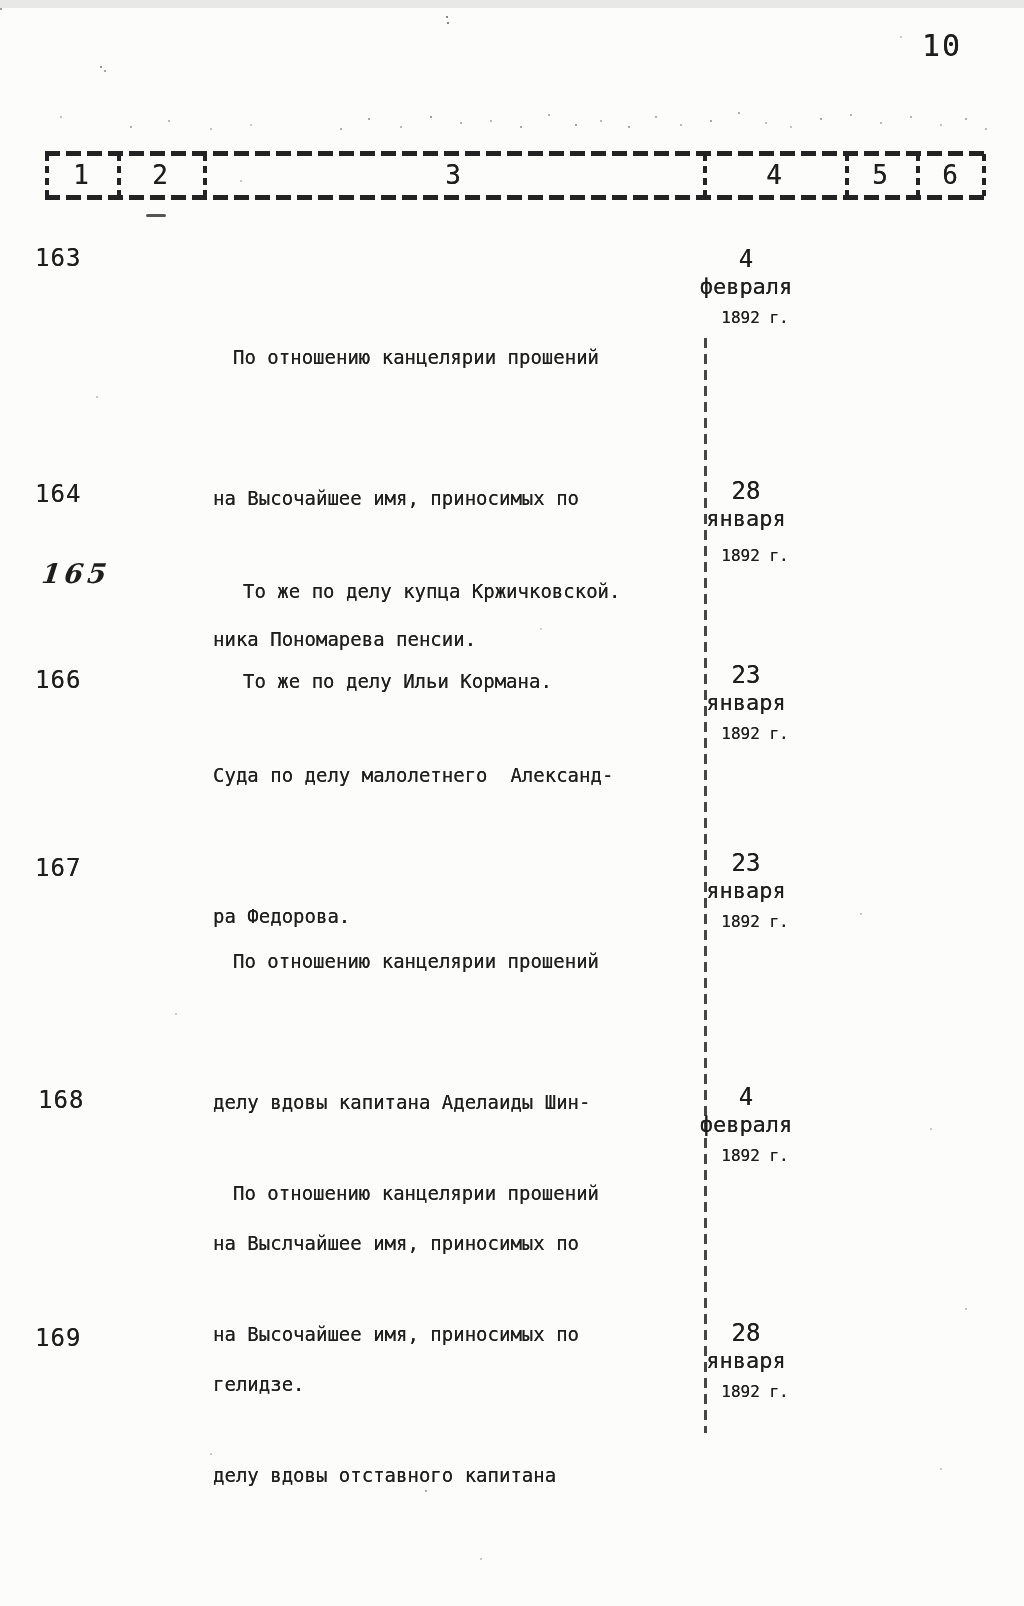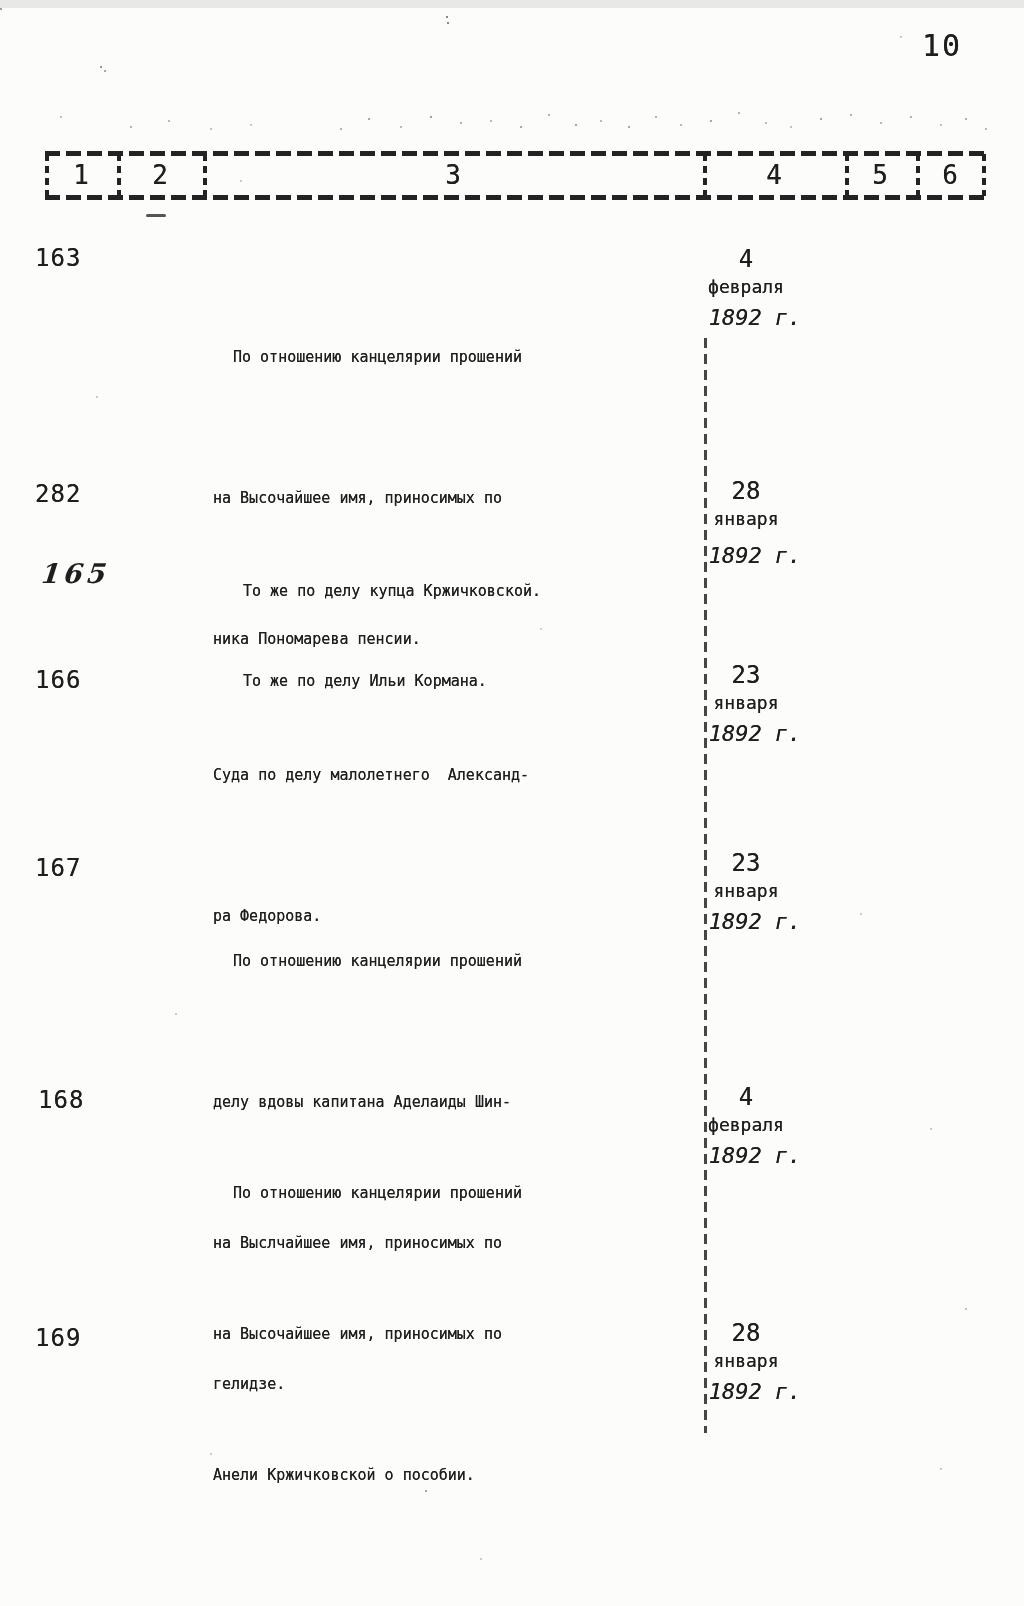--- a/index.html
+++ b/index.html
@@ -50,32 +50,32 @@
     font-size:24px;letter-spacing:1px;
   }
   .entry .no.handwritten{
     font-family:"DejaVu Serif","Liberation Serif",serif;
     font-style:italic;font-weight:bold;
     font-size:27px;letter-spacing:4px;
     transform:skewX(-7deg);
   }
   .entry .text{
     position:absolute;left:213px;width:505px;
-    font-size:15px;line-height:47px;white-space:pre;
+    font-size:19px;line-height:47px;white-space:pre;
   }
   .entry .text .line{height:47px;}
   .entry .text .line.indent-p{padding-left:20px;}
   .entry .text .line.indent-t{padding-left:30px;}
   .entry .date{
     position:absolute;left:682px;width:128px;
     text-align:center;line-height:27px;
   }
   .entry .date .d-day{font-size:24px;}
-  .entry .date .d-month{font-size:18px;}
-  .entry .date .d-year{font-size:22px;margin-left:18px;margin-top:4px;font-style:italic;}
+  .entry .date .d-month{font-size:22px;}
+  .entry .date .d-year{font-size:16px;margin-left:18px;margin-top:4px;}
 
   
   .speck{
     position:absolute;left:0;top:0;width:2px;height:2px;border-radius:50%;
     background:rgba(30,30,30,0.55);
     box-shadow:
       60px 108px rgba(30,30,30,.35), 130px 118px rgba(30,30,30,.45), 168px 112px rgba(30,30,30,.4),
       210px 120px rgba(30,30,30,.35), 250px 116px rgba(30,30,30,.3), 340px 120px rgba(30,30,30,.45),
       368px 110px rgba(30,30,30,.5), 400px 118px rgba(30,30,30,.4), 430px 108px rgba(30,30,30,.55),
       460px 114px rgba(30,30,30,.45), 490px 112px rgba(30,30,30,.4), 520px 118px rgba(30,30,30,.5),
@@ -137,21 +137,21 @@
       <div class="line">ника Пономарева пенсии.</div>
     </div>
     <div class="date txt" style="top:6px">
       <div class="d-day">4</div>
       <div class="d-month">февраля</div>
       <div class="d-year">1892 г.</div>
     </div>
   </div>
 
   <div class="entry" style="top:464px">
-    <div class="no txt" style="top:8px">282</div>
+    <div class="no txt" style="top:8px">164</div>
     <div class="text txt" style="top:2px">
       <div class="line indent-t">То же по делу купца Кржичковской.</div>
     </div>
     <div class="date txt" style="top:6px">
       <div class="d-day">28</div>
       <div class="d-month">января</div>
       <div class="d-year" style="margin-top:10px">1892 г.</div>
     </div>
   </div>
 
@@ -188,20 +188,21 @@
       <div class="d-month">января</div>
       <div class="d-year">1892 г.</div>
     </div>
   </div>
 
   <div class="entry" style="top:1068px">
     <div class="no txt" style="top:10px;left:38px">168</div>
     <div class="text txt" style="top:0px">
       <div class="line indent-p">По отношению канцелярии прошений</div>
       <div class="line">на Высочайшее имя, приносимых по</div>
+      <div class="line">делу вдовы отставного капитана</div>
       <div class="line">Анели Кржичковской о пособии.</div>
     </div>
     <div class="date txt" style="top:8px">
       <div class="d-day">4</div>
       <div class="d-month">февраля</div>
       <div class="d-year">1892 г.</div>
     </div>
   </div>
 
   <div class="entry" style="top:1304px">

